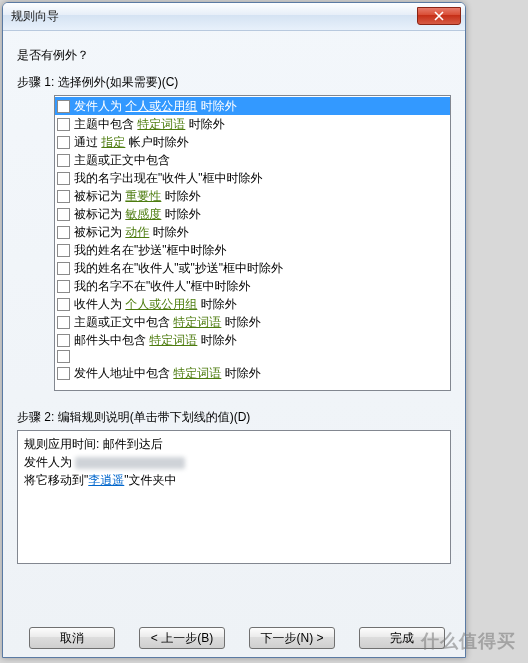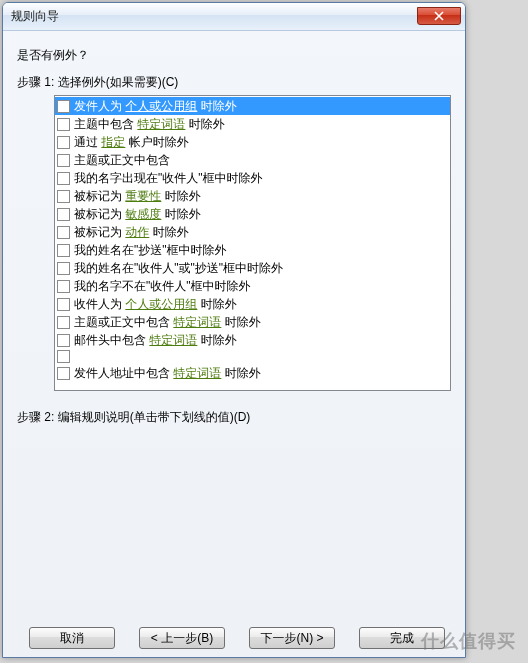--- a/index.html
+++ b/index.html
@@ -205,20 +205,29 @@
           <span class="cb"></span>
         </div>
         <div class="row">
           <span class="cb"></span>
           <span><span>发件人地址中包含 </span><span class="linktext">特定词语</span><span> 时除外</span></span>
         </div>
       </div>
 
     <div class="step2-label">步骤 2: 编辑规则说明(单击带下划线的值)(D)</div>
 
+    <div class="descbox">
+      <div>规则应用时间: 邮件到达后</div>
+      <div>
+        <span>发件人为 </span><span class="blur"></span>
+      </div>
+      <div>
+        <span>将它移动到"</span><span class="linktext">李逍遥</span><span>"文件夹中</span>
+      </div>
+    </div>
 
     <div style="flex:1"></div>
 
     <div class="button-row">
       <div class="btn">取消</div>
       <div class="btn">&lt; 上一步(B)</div>
       <div class="btn">下一步(N) &gt;</div>
       <div class="btn">完成</div>
     </div>
   </div>

